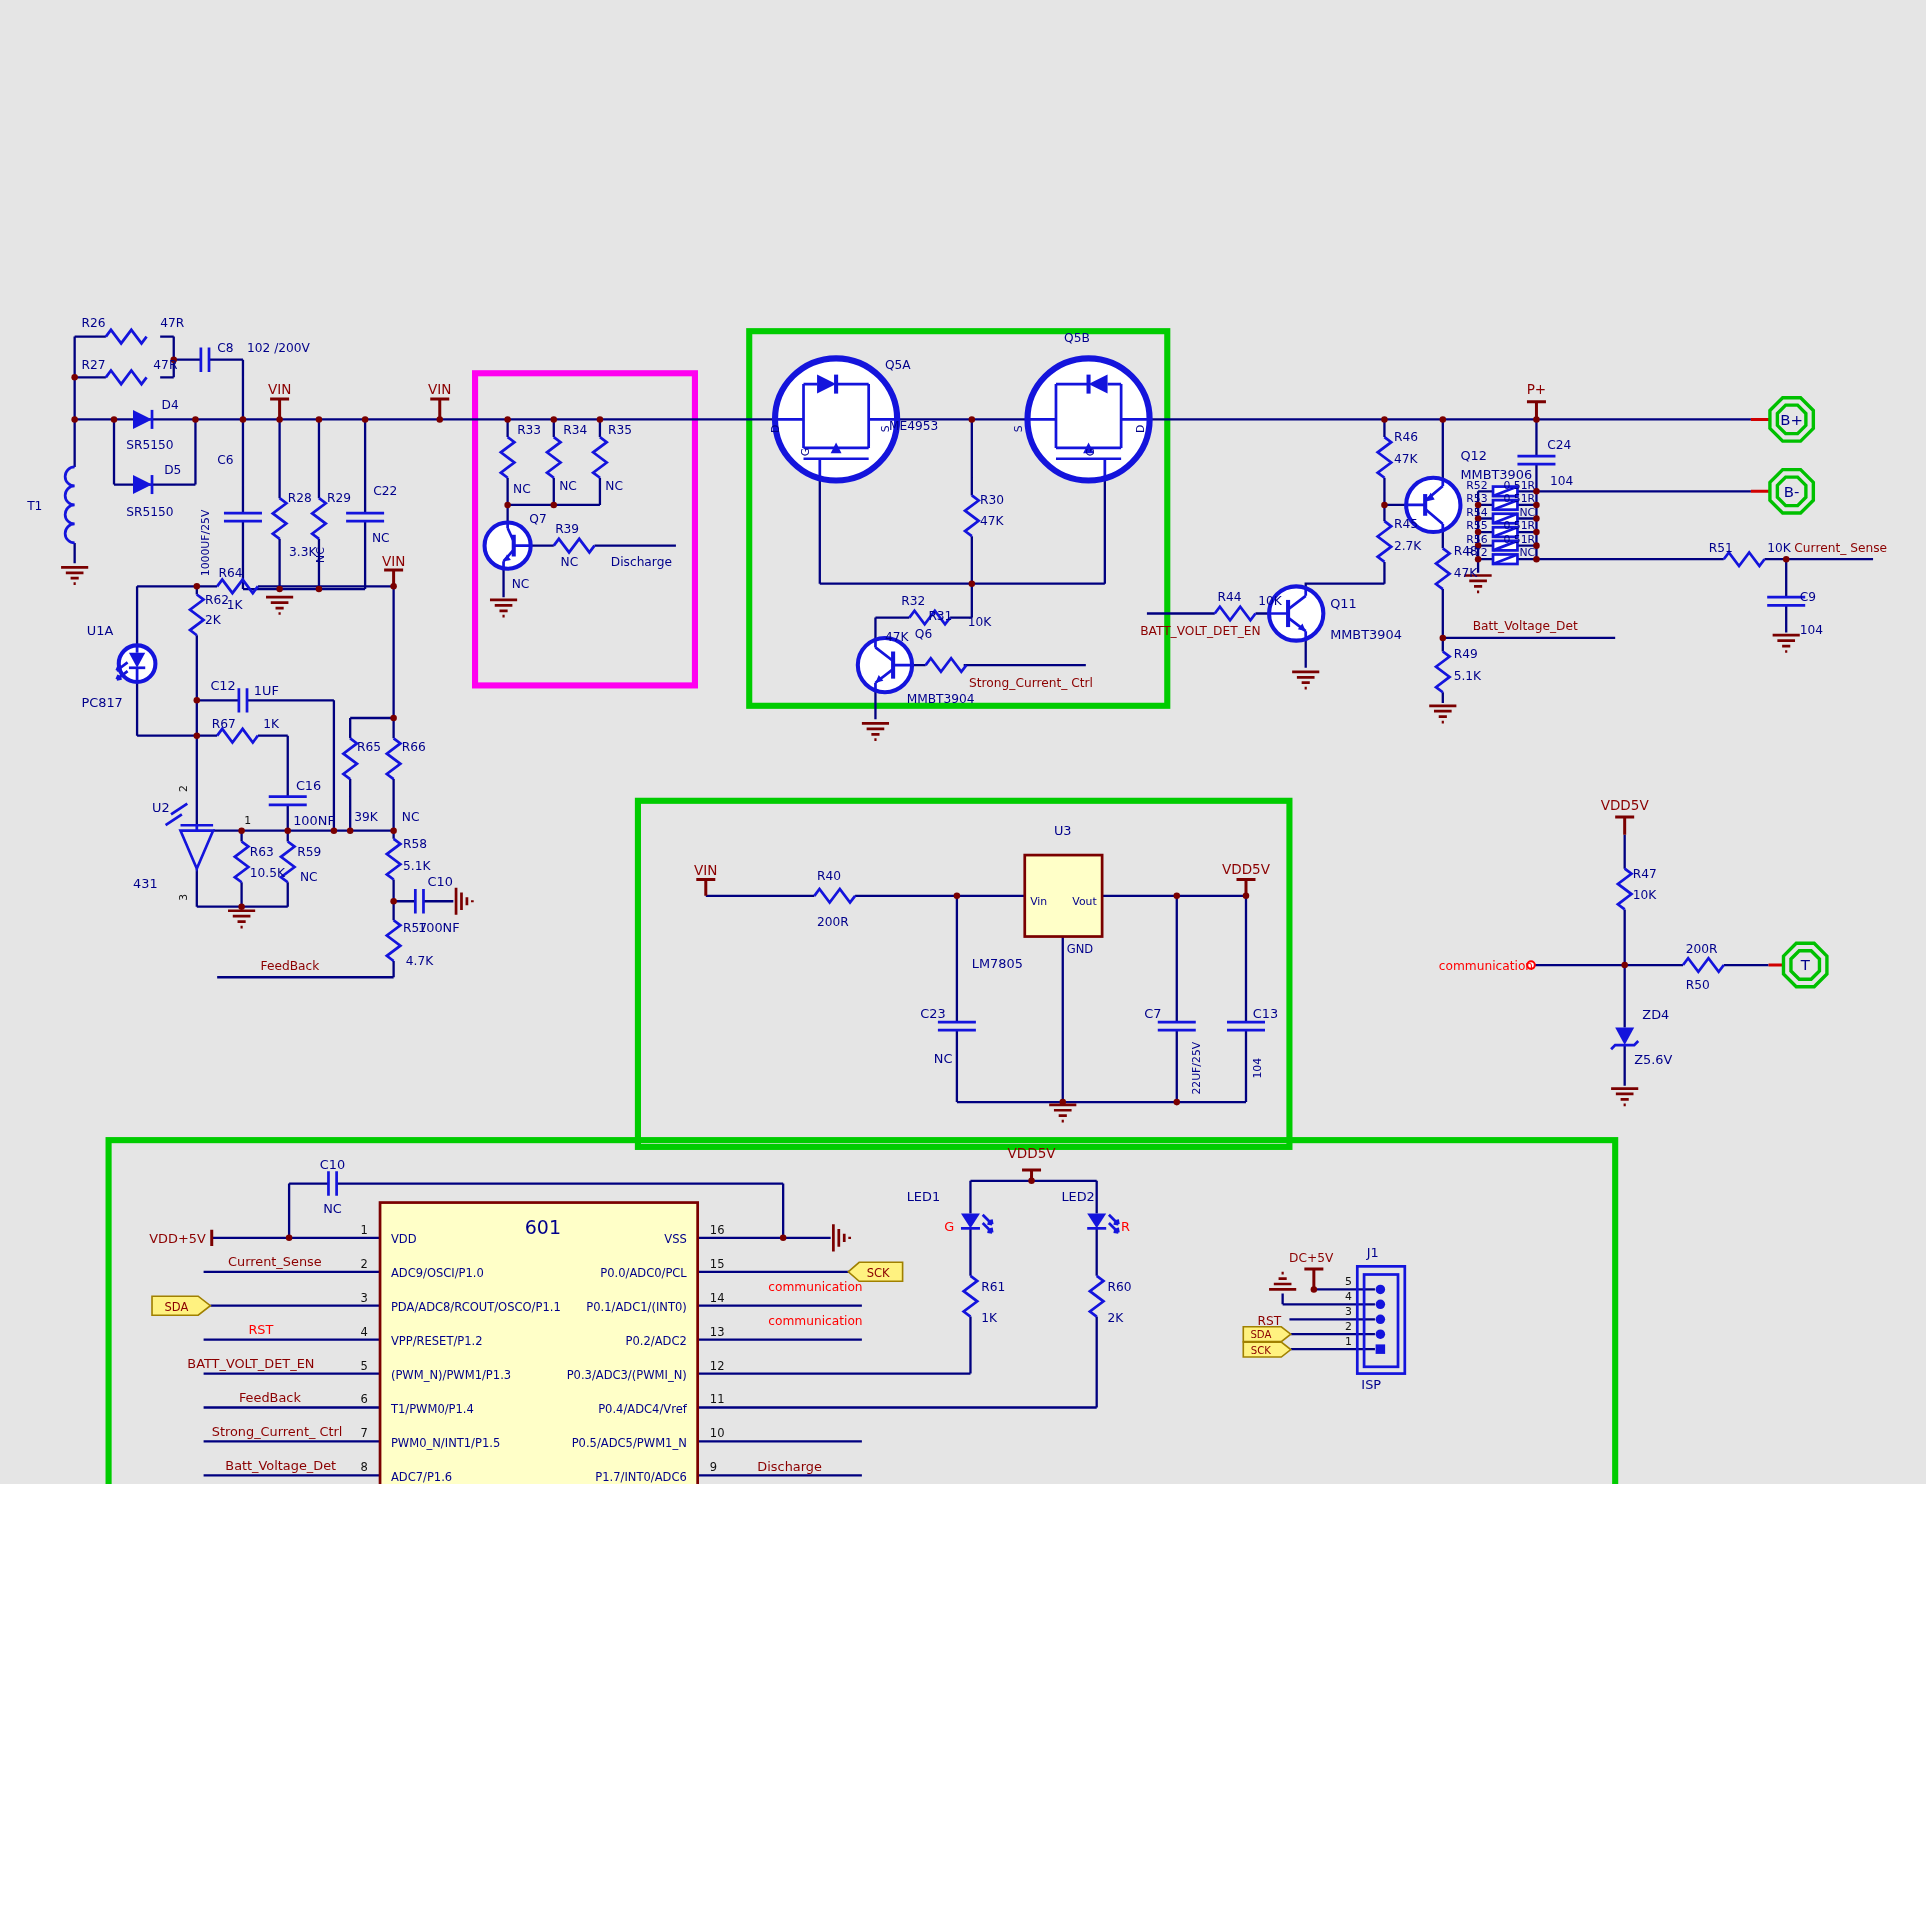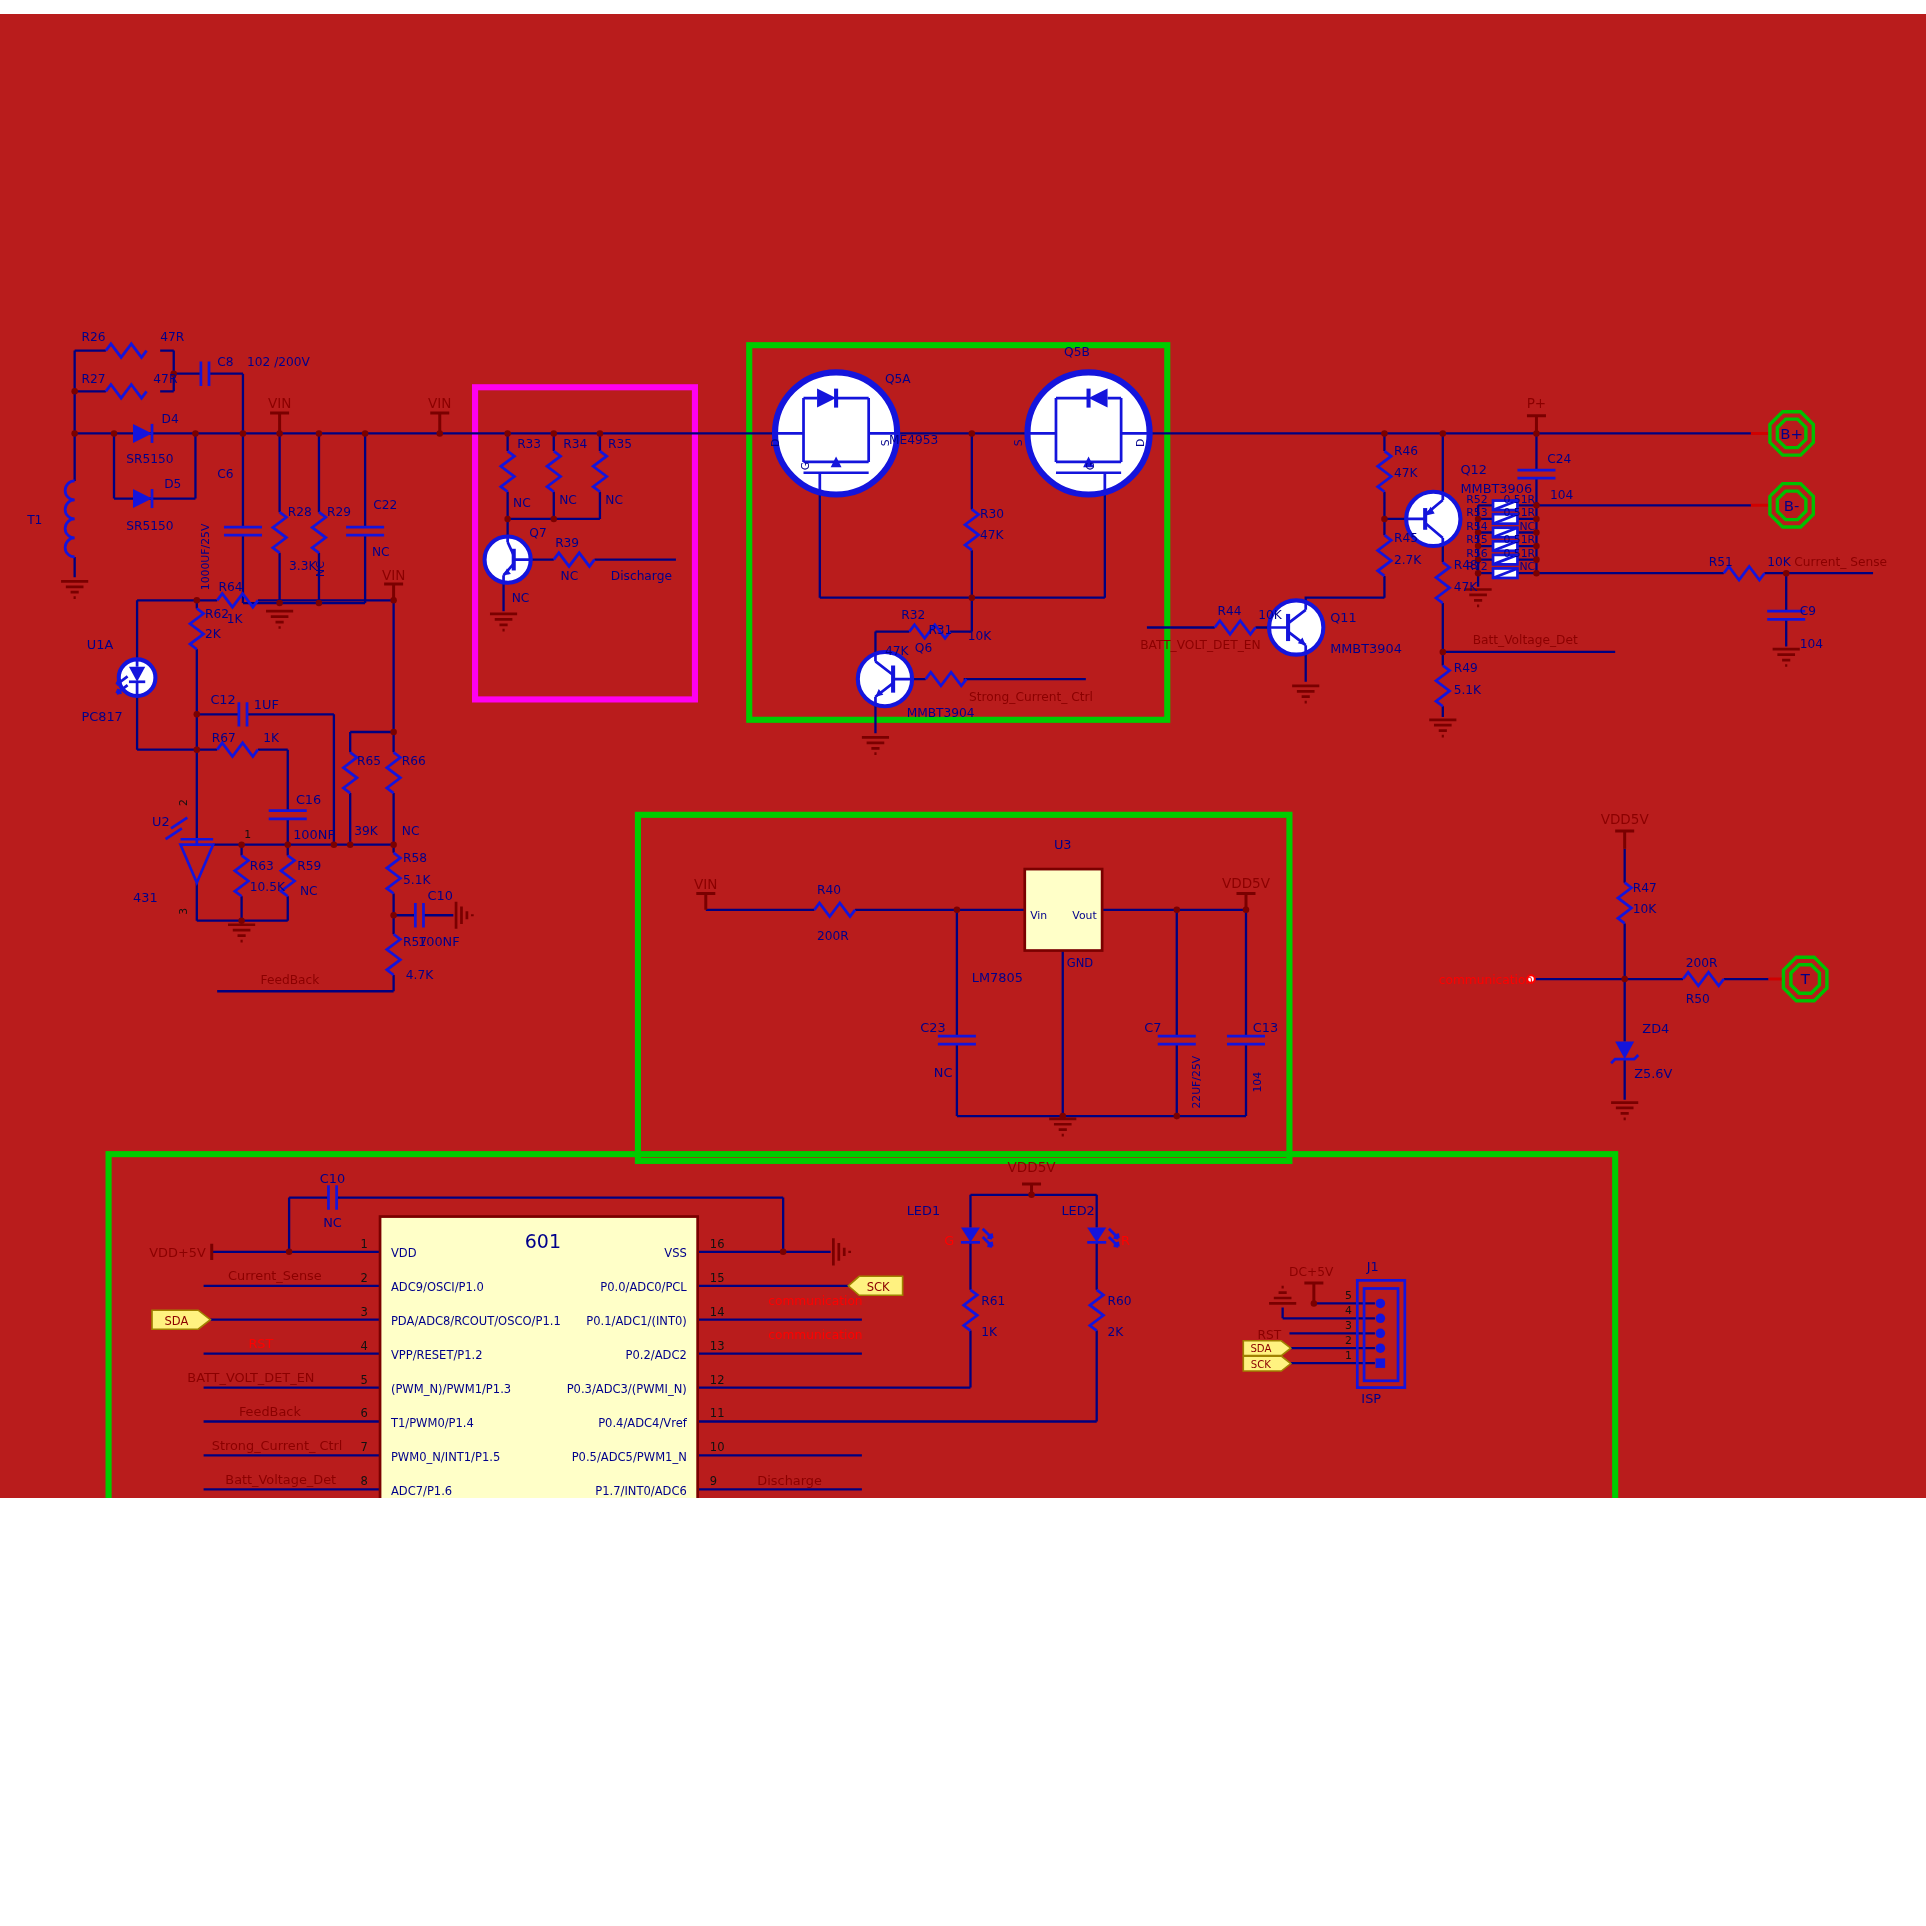--- a/index.html
+++ b/index.html
@@ -1,16 +1,16 @@
 <!DOCTYPE html>
 <html style="font-size:7.2px"><head>
 <meta charset="utf-8">
 <style>
   html,body{margin:0;padding:0;background:#fff;}
-  #page{width:1926px;height:1484px;position:relative;background:#b91c1c;margin-top:14px;}
+  #page{width:1926px;height:1484px;position:relative;background:#e5e5e5;}
   svg{display:block;}
   text{font-family:"DejaVu Sans","Liberation Sans",sans-serif;}
   .des{fill:#00008B;}
   .net{fill:#8B0000;}
   .red{fill:#FF0000;}
   .num{fill:#111111;}
   .grey{fill:#8a8a8a;font-size:13px;}
   .logo{fill:#ffffff;font-size:32px;font-weight:bold;letter-spacing:2px;}
   .t1{fill:#000000;font-size:33px;font-weight:bold;}
   .t2{fill:#1a1a1a;font-size:22px;}

